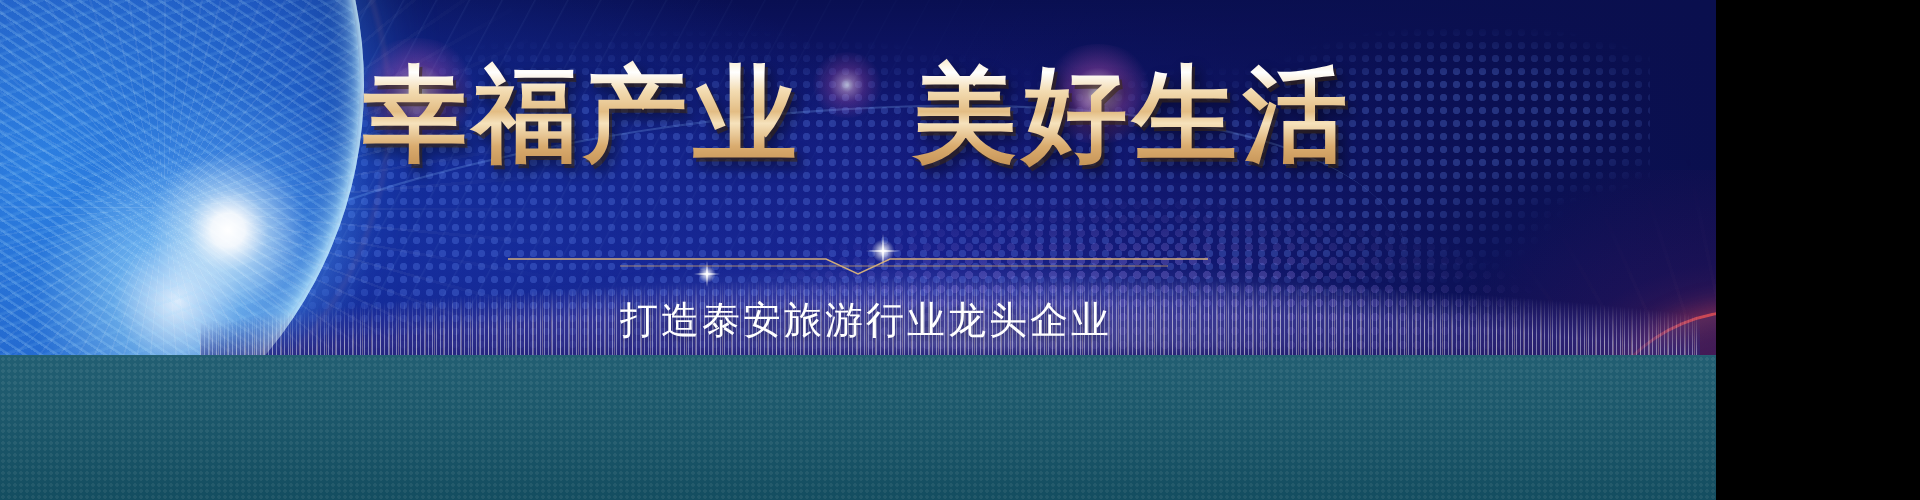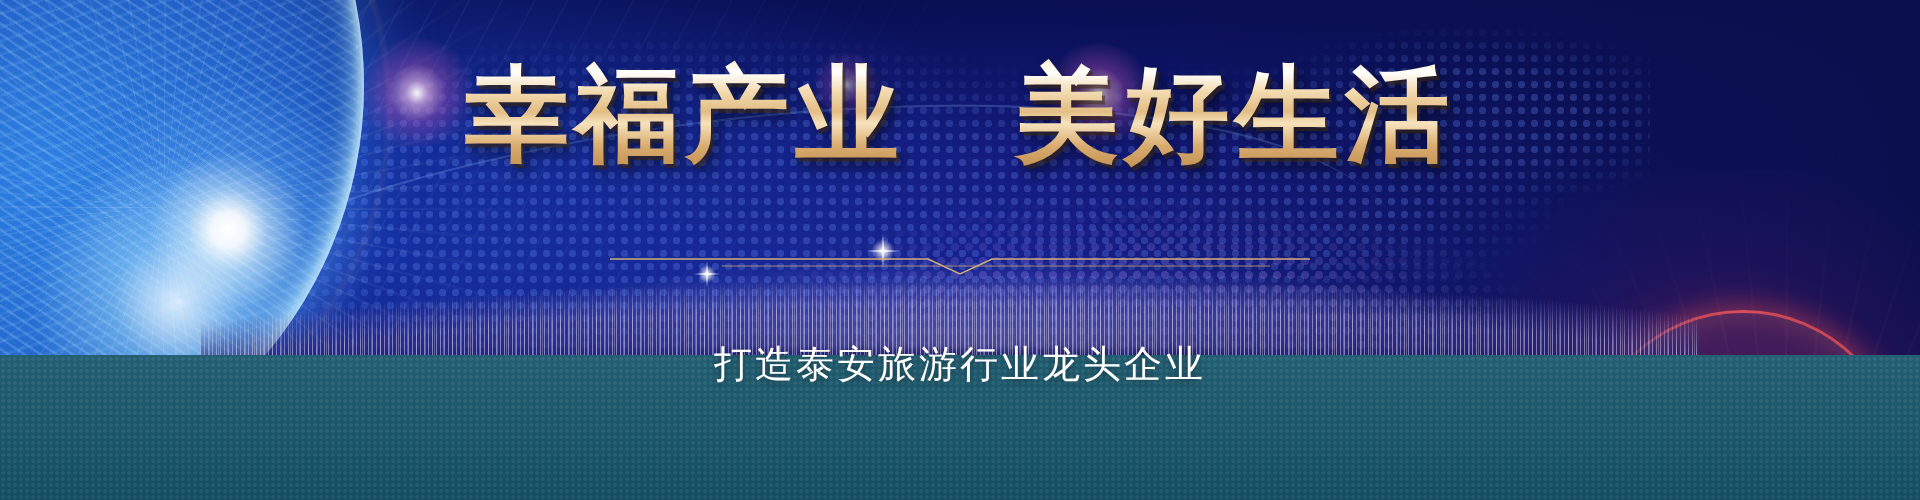--- a/index.html
+++ b/index.html
@@ -1,20 +1,20 @@
 <!DOCTYPE html>
 <html><head>
 <meta charset="utf-8">
 <style>
   html,body{margin:0;padding:0;background:#000;}
   *{box-sizing:border-box;}
 
   .banner{
     position:relative;
-    width:1920px;height:500px;
+    width:1716px;height:500px;
     overflow:hidden;
     font-family:"DejaVu Sans","Liberation Sans",sans-serif;
     background:#ec4899;
   }
 
   
   .sky{
     position:absolute;inset:0;
     background:
       radial-gradient(120% 90% at 72% 115%, #2a2a90 0%, rgba(22,22,120,0) 55%),
@@ -208,21 +208,21 @@
   }
 
   
   .divider{
     position:absolute;left:50%;top:250px;transform:translateX(-50%);
     width:700px;height:28px;z-index:6;
   }
 
   
   .subtitle-wrap{
-    position:absolute;left:0;top:295px;width:100%;text-align:center;z-index:6;margin-top:44px;
+    position:absolute;left:8px;top:295px;width:100%;text-align:center;z-index:6;
   }
   .subtitle{
     display:inline-block;
     font-family:"DejaVu Sans","Liberation Sans",sans-serif;
     font-size:38px;
     font-weight:400;
     letter-spacing:3px;
     color:#ffffff;
     text-shadow:0 2px 10px rgba(0,0,0,.45);
   }

